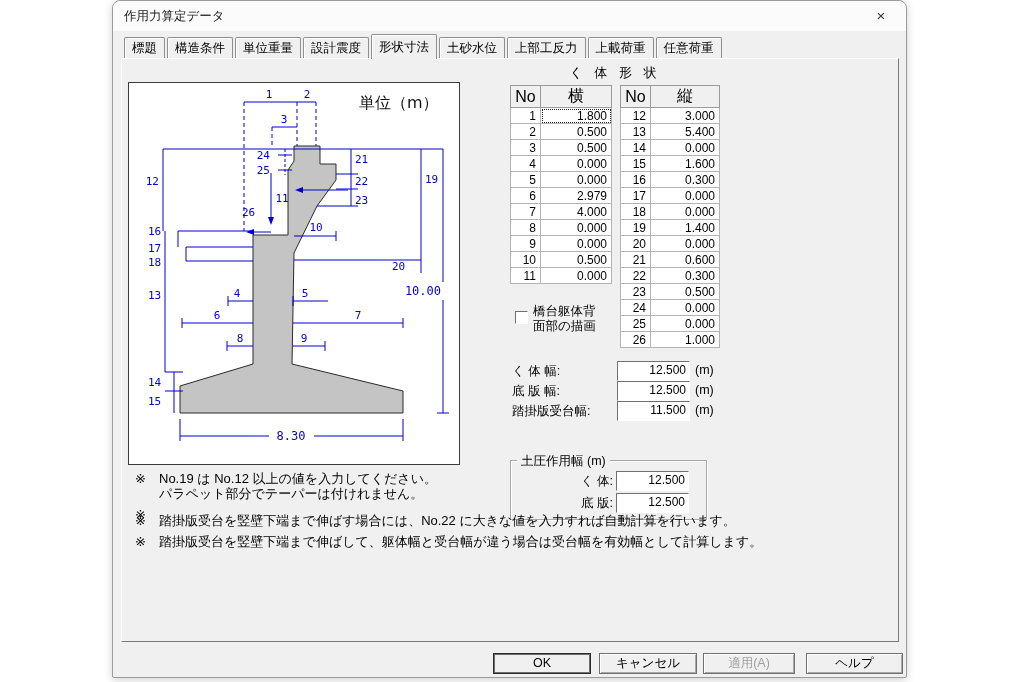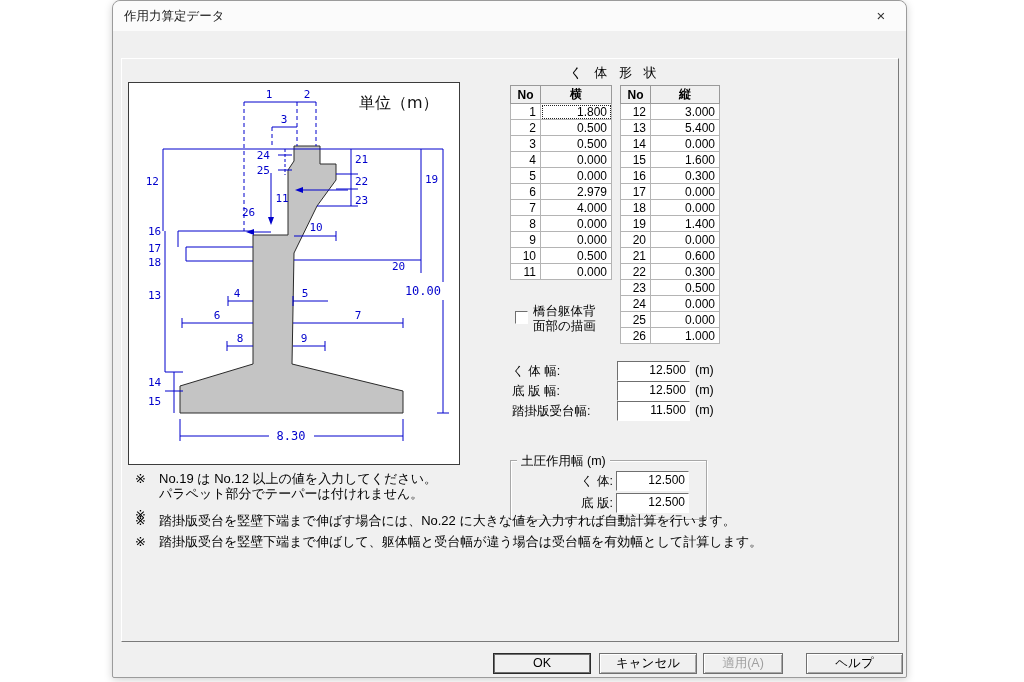--- a/index.html
+++ b/index.html
@@ -35,22 +35,22 @@
   .dimbig { font-family:"DejaVu Sans Mono","Liberation Mono",monospace; font-size:12px; fill:#0000cc; }
   .unittxt { font-family:"DejaVu Sans","Liberation Sans",sans-serif; font-size:16px; fill:#111; }
 
   
   .tbl-title { position:absolute; left:388px; top:5px; width:210px; text-align:center;
                font-size:13px; letter-spacing:4px; color:#000000; }
   .grid { position:absolute; border-collapse:collapse; background:#fff;
           border:1px solid #808080; font-size:12px; table-layout:fixed; }
   .grid.tbl-left  { left:388px; top:26px; width:102px; }
   .grid.tbl-right { left:498px; top:26px; width:100px; }
-  .grid th { background:#f0f0f0; border:1px solid #9a9a9a; height:15px; font-weight:bold;
-             text-align:center; font-size:12px; }
+  .grid th { background:#f0f0f0; border:1px solid #9a9a9a; height:15px; font-weight:normal;
+             text-align:center; font-size:16px; }
   .grid td { border:1px solid #b4b4b4; height:16px; padding:0 4px 0 0; text-align:right;
              white-space:nowrap; background:#fff; }
   .grid th.c-no { width:30px; }
   .tbl-left tr.datarow:first-of-type td.val { outline:1px dotted #222; outline-offset:-2px; }
 
   
   .chk { position:absolute; left:393px; top:252px; width:13px; height:13px; background:#fff;
          border:1px solid; border-color:#6f6f6f #fff #fff #6f6f6f; cursor:pointer; }
   .chk-label { position:absolute; left:411px; top:245px; font-size:12.5px; line-height:15px; color:#000; }
 
@@ -79,34 +79,45 @@
 
   
   .btn { position:absolute; top:652px; height:21px; background:#f0f0f0; border:1px solid #707070;
          box-shadow:inset 1px 1px 0 #fff, inset -1px -1px 0 #a8a8a8;
          font-size:12.5px; text-align:center; line-height:19px; cursor:pointer;
          font-family:"Liberation Sans","DejaVu Sans",sans-serif; }
   .btn.default { border:1px solid #2b2b2b; box-shadow:inset 0 0 0 1px #6e6e6e, inset 1px 1px 0 #fff; }
   .btn.disabled { color:#9f9f9f; cursor:default; }
   #btn-ok     { left:380px; width:98px; }
   #btn-cancel { left:486px; width:98px; }
-  #btn-apply  { left:590px; width:80px; }
+  #btn-apply  { left:590px; width:92px; }
   #btn-help   { left:693px; width:97px; }
 </style>
 </head>
 <body>
 
 <div class="stage">
   <div class="dialog">
 
     <div class="titlebar">
       <span class="title">作用力算定データ</span>
       <span class="close">×</span>
     </div>
 
+    <div class="tabs">
+      <div class="tab">標題</div>
+      <div class="tab">構造条件</div>
+      <div class="tab">単位重量</div>
+      <div class="tab">設計震度</div>
+      <div class="tab active">形状寸法</div>
+      <div class="tab">土砂水位</div>
+      <div class="tab">上部工反力</div>
+      <div class="tab">上載荷重</div>
+      <div class="tab">任意荷重</div>
+    </div>
 
     <div class="panel">
 
       <div class="diagram">
         <svg viewBox="0 0 330 381">
 
           <polygon points="165,63 191,63 191,81 207,81 207,97 188,123 165,170 163,281 274,308 274,330 51,330 51,303 124,281 124,152 159,152 159,87 165,78" fill="#c4c4c4" stroke="#2a2a2a" stroke-width="1"></polygon>
           <g stroke="#0000cc" stroke-width="1" fill="none">
 
             <path d="M115,19 L187,19"></path>

